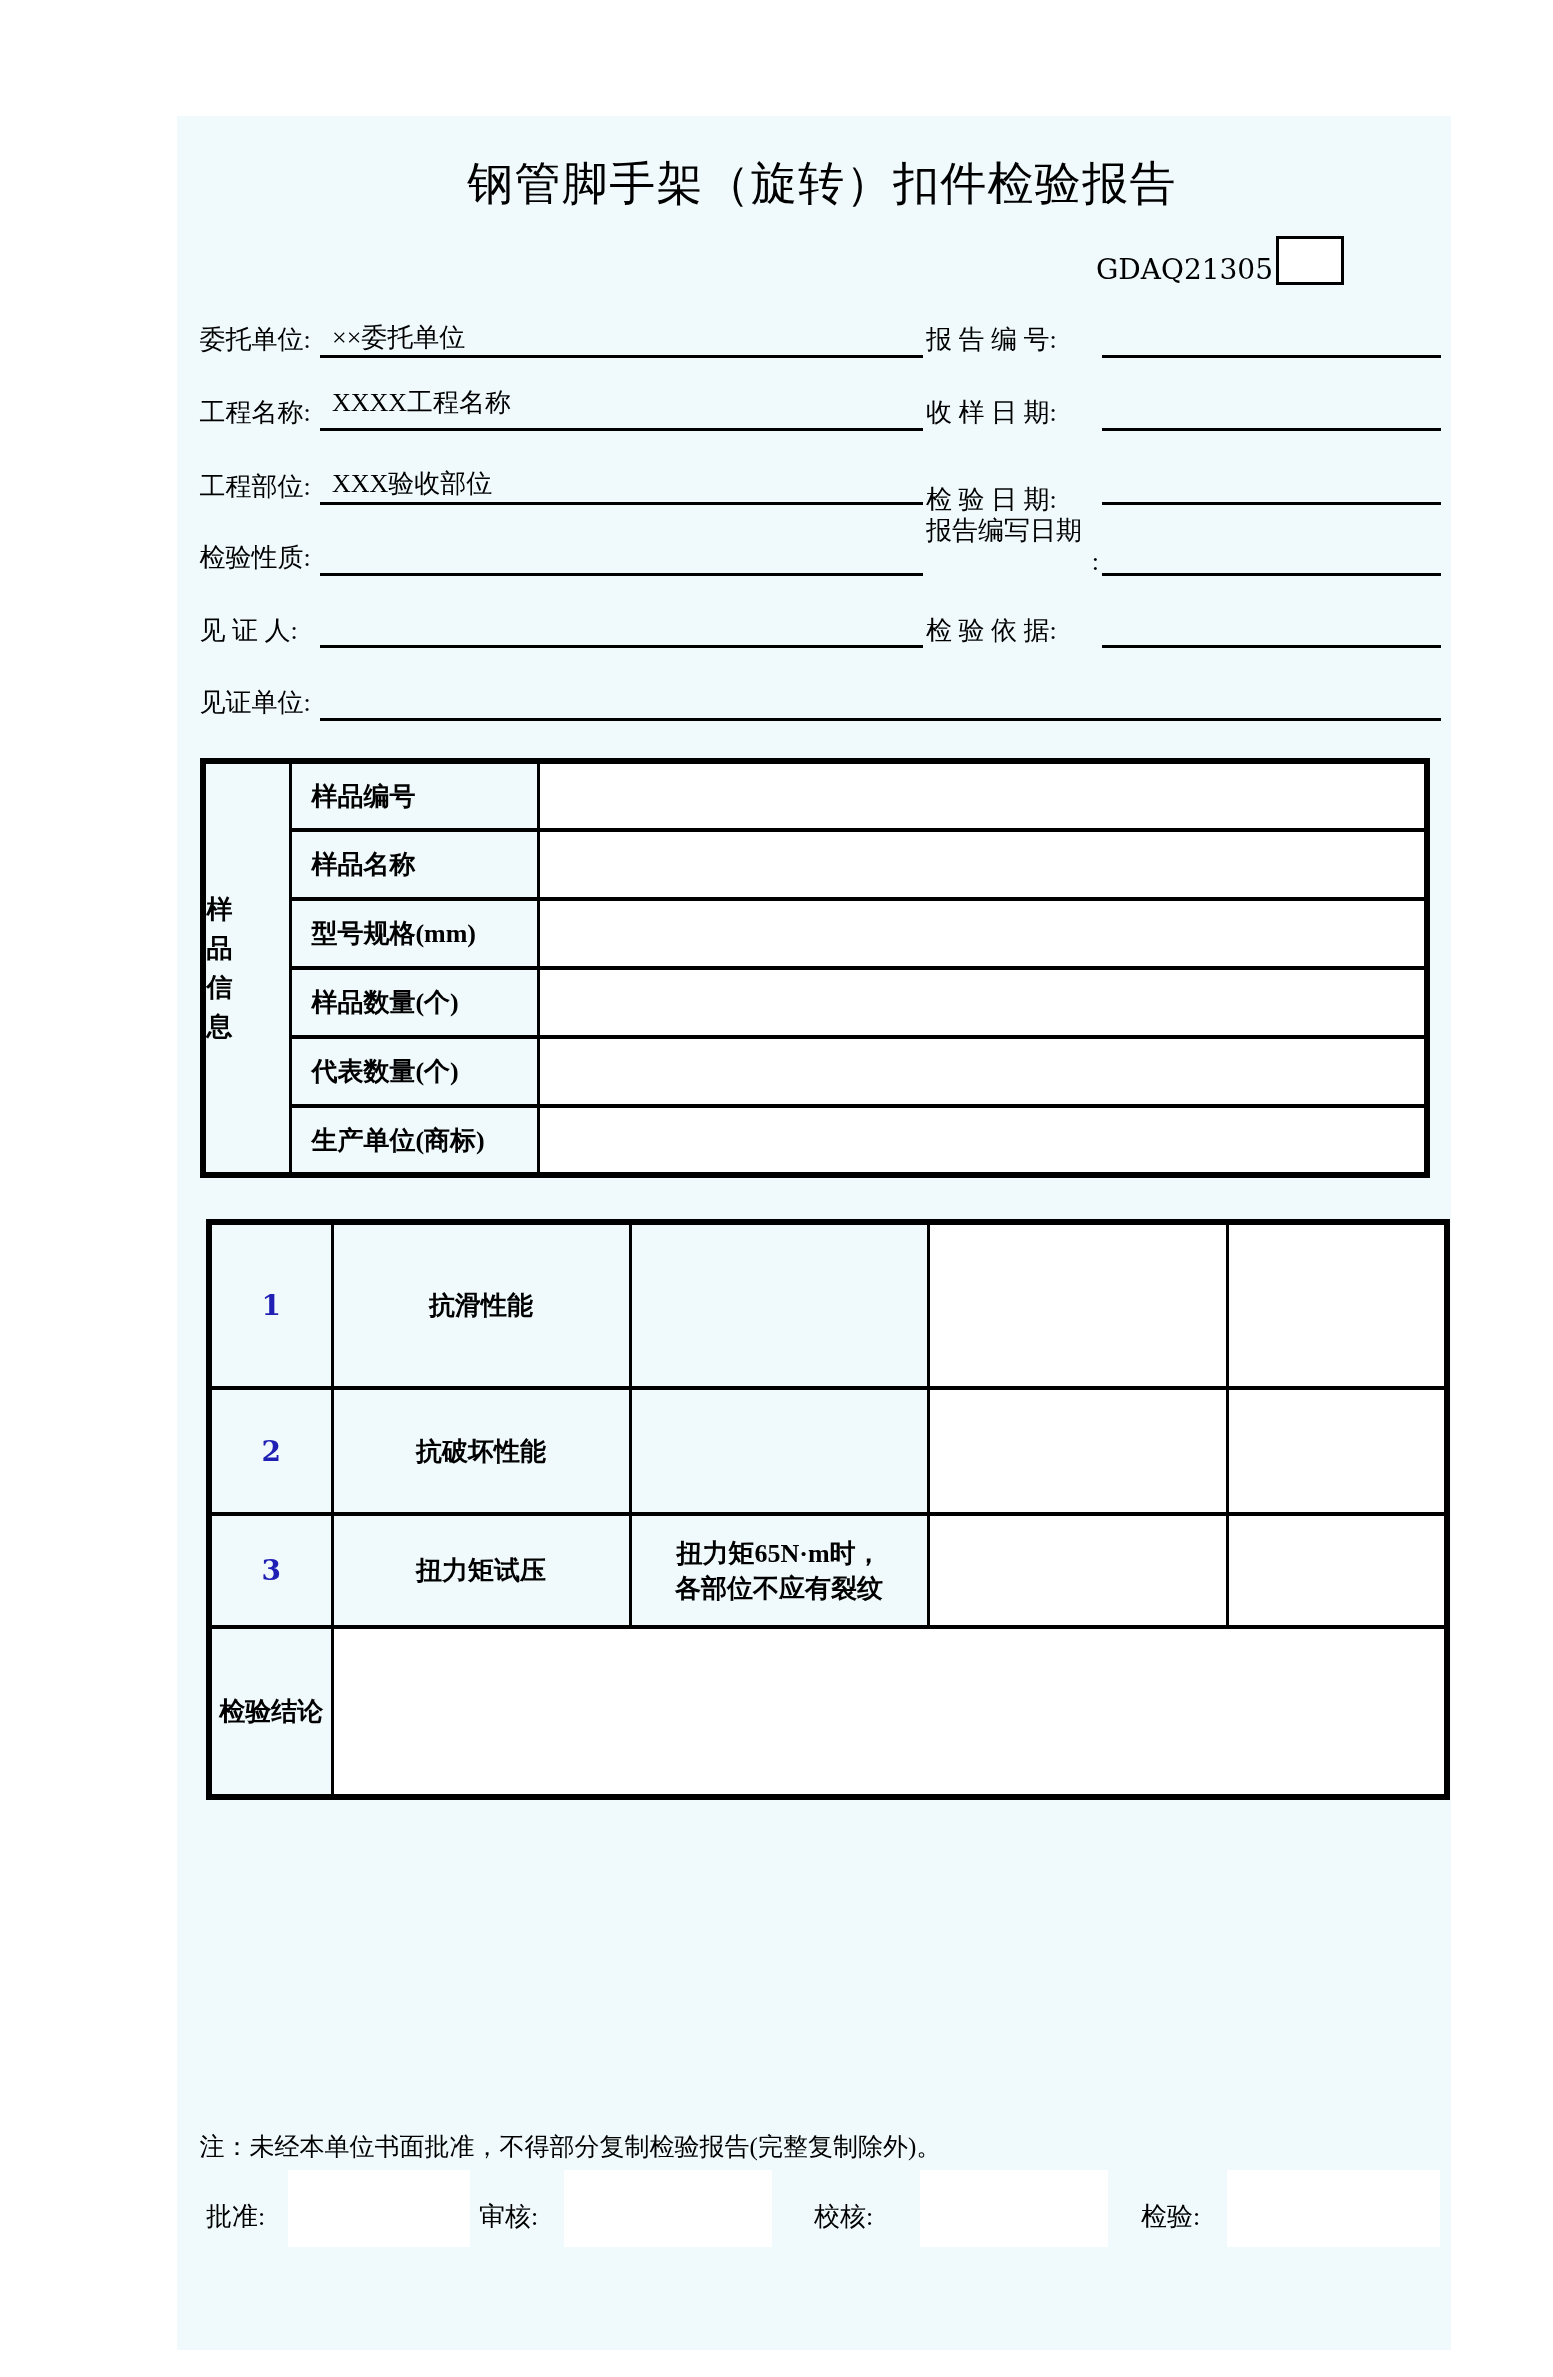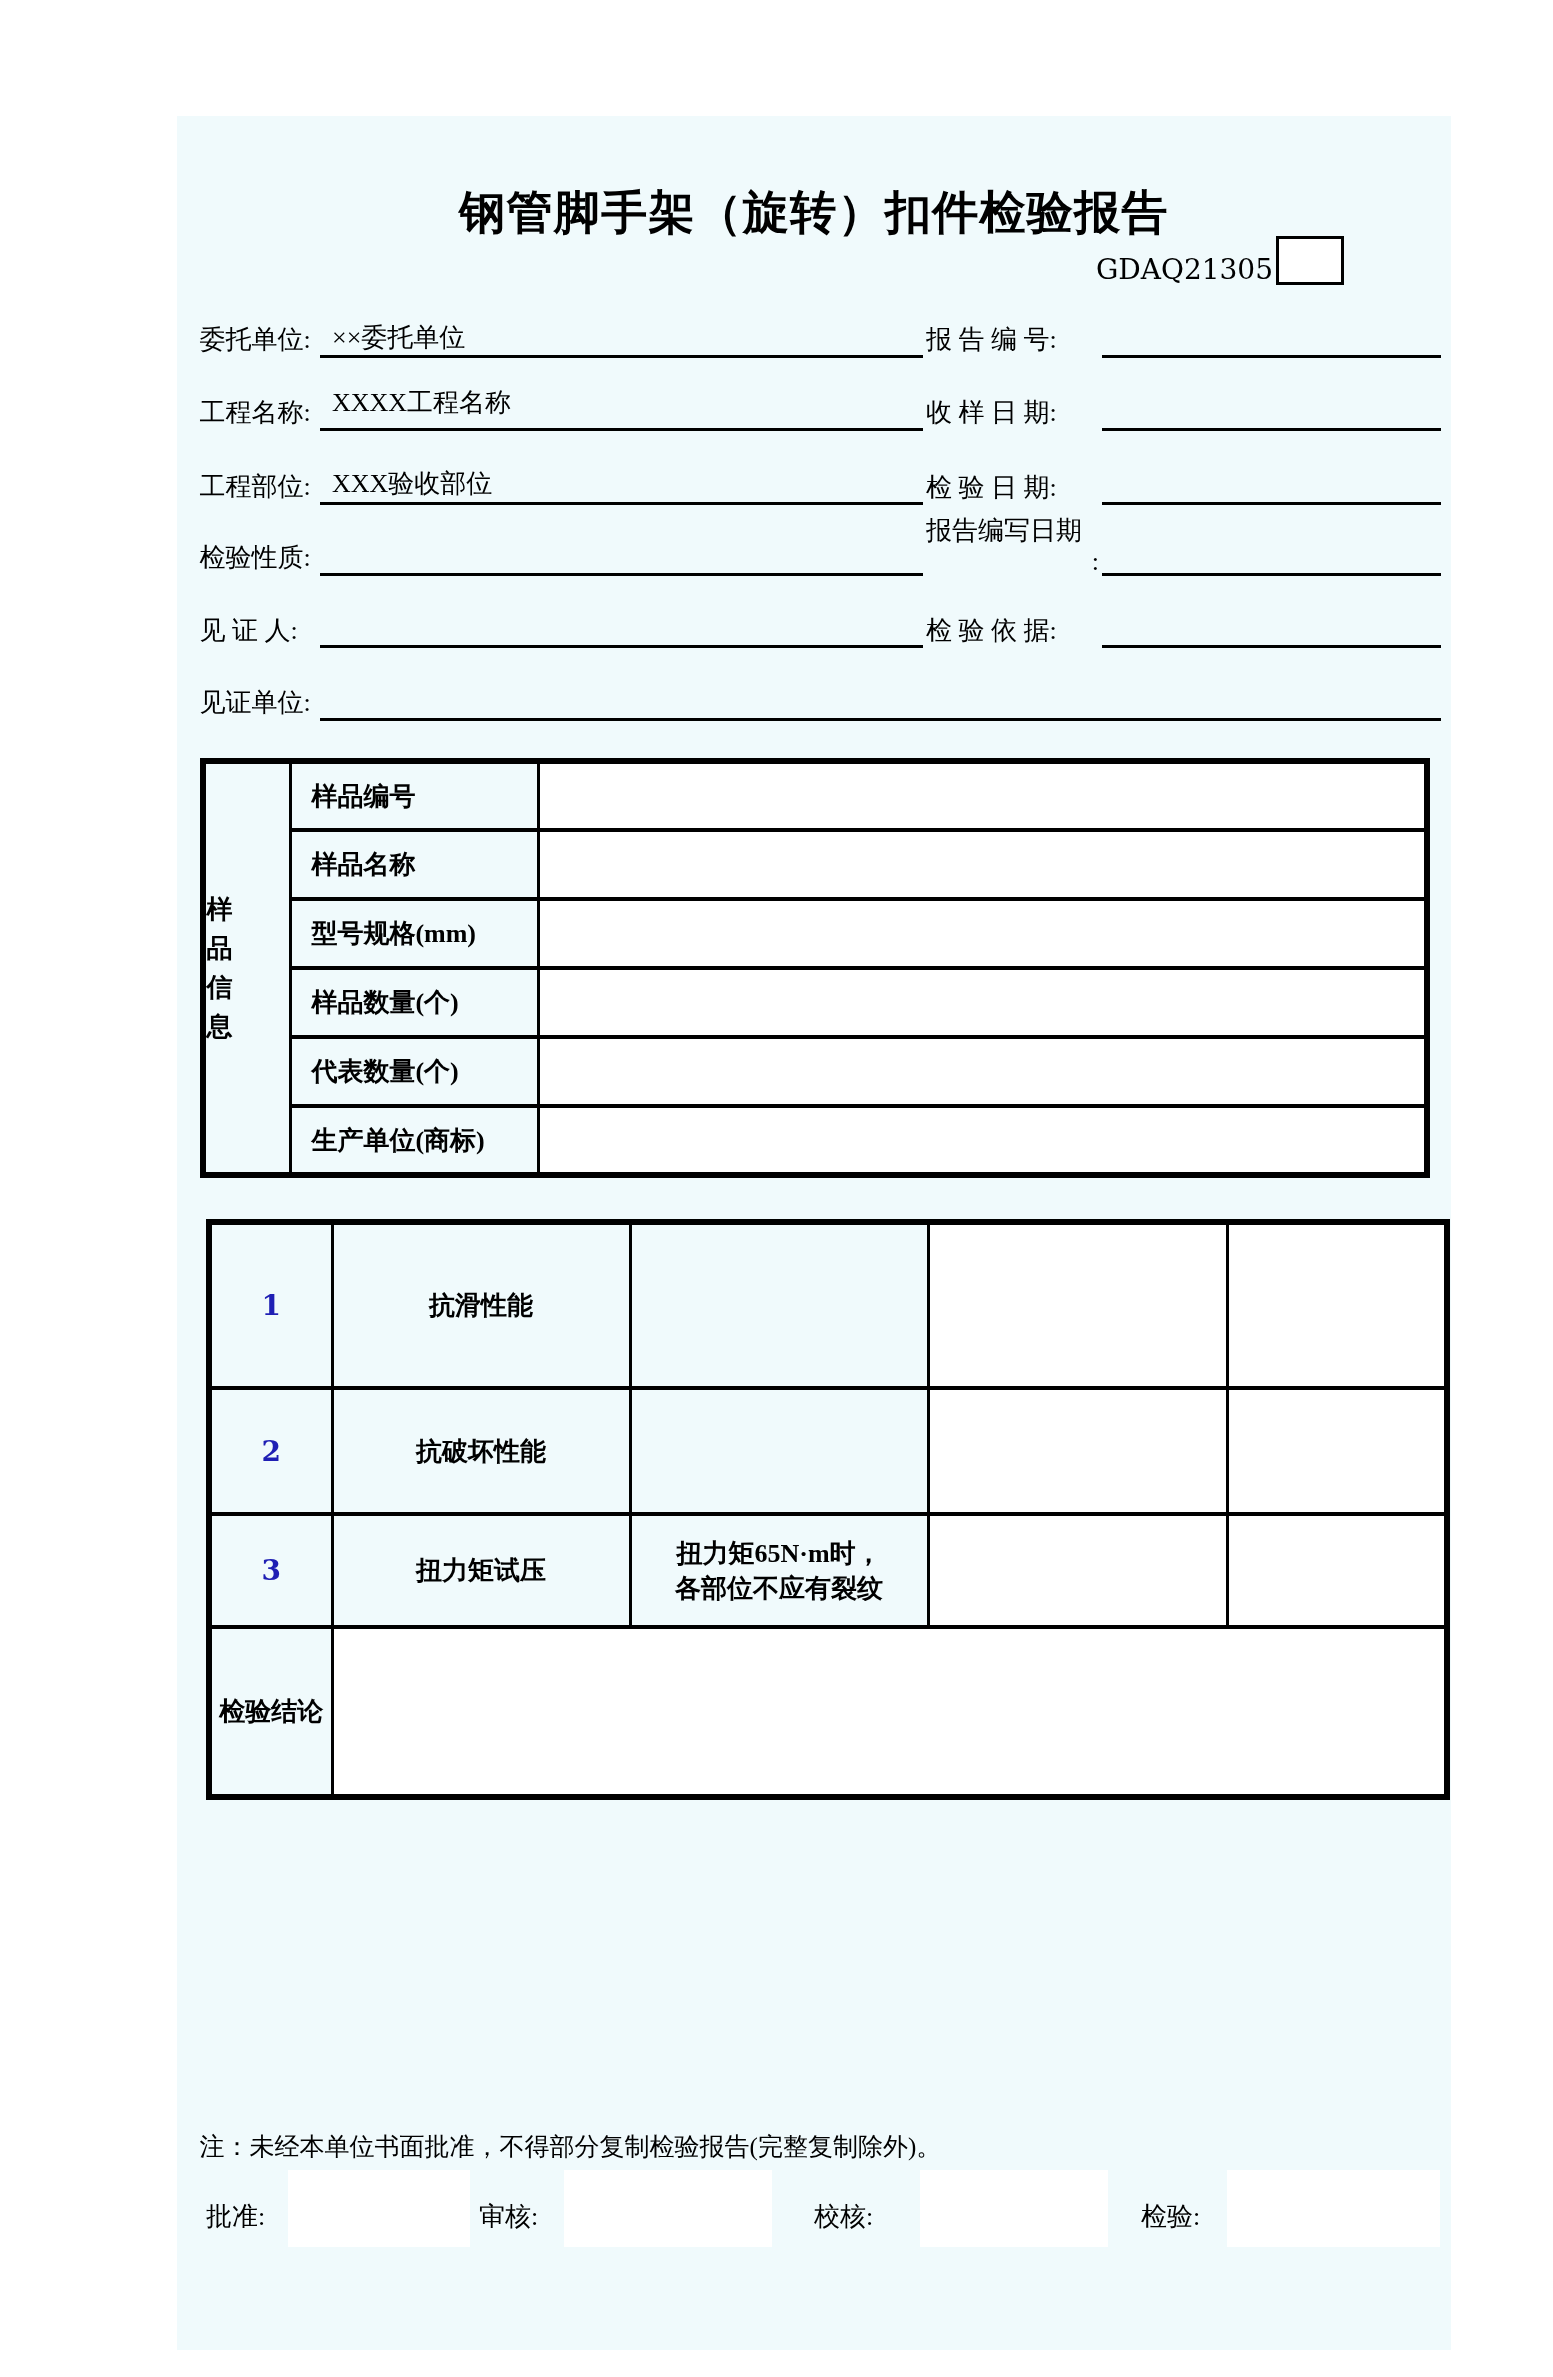--- a/index.html
+++ b/index.html
@@ -5,23 +5,23 @@
   html,body{margin:0;padding:0;}
   body{
     width:1553px;height:2377px;position:relative;background:#ffffff;
     font-family:"Liberation Serif","DejaVu Serif",serif;color:#000;
   }
   .page{
     position:absolute;left:177px;top:116px;width:1274px;height:2234px;
     background:#f0fafc;
   }
   .title{
-    position:absolute;left:0;top:37px;width:100%;text-align:center;
+    position:absolute;left:8px;top:37px;width:100%;text-align:center;
     font-family:"Liberation Sans","DejaVu Sans",sans-serif;
-    font-weight:700;font-size:46px;letter-spacing:1.3px;margin-top:29px;
+    font-weight:400;font-size:46px;letter-spacing:1.3px;
   }
   .gdaq-text{
     position:absolute;left:838px;top:137px;width:258px;text-align:right;
     font-size:28px;font-family:"DejaVu Serif",serif;
   }
   .gdaq-box{
     position:absolute;left:1099px;top:120px;width:62px;height:43px;
     background:#ffffff;border:3.2px solid #000;
   }
   .flabel{position:absolute;font-size:26px;white-space:pre;}
@@ -79,21 +79,21 @@
 
   <div class="flabel lab-left" style="top:569px">见证单位:</div>
   <div class="uline" style="left:143px;top:602px;width:1121px"></div>
 
   <div class="flabel lab-right" style="top:206px">报 告 编 号:</div>
   <div class="uline ul-right" style="top:239px"></div>
 
   <div class="flabel lab-right" style="top:279px">收 样 日 期:</div>
   <div class="uline ul-right" style="top:312px"></div>
 
-  <div class="flabel lab-right" style="top:354px">检 验 日 期:</div>
+  <div class="flabel lab-right" style="top:366px">检 验 日 期:</div>
   <div class="uline ul-right" style="top:386px"></div>
 
   <div class="lab-2line">
     <span>报告编写日期</span>
     <span class="l2">:</span>
   </div>
   <div class="uline ul-right" style="top:457px"></div>
 
   <div class="flabel lab-right" style="top:497px">检 验 依 据:</div>
   <div class="uline ul-right" style="top:529px"></div>

